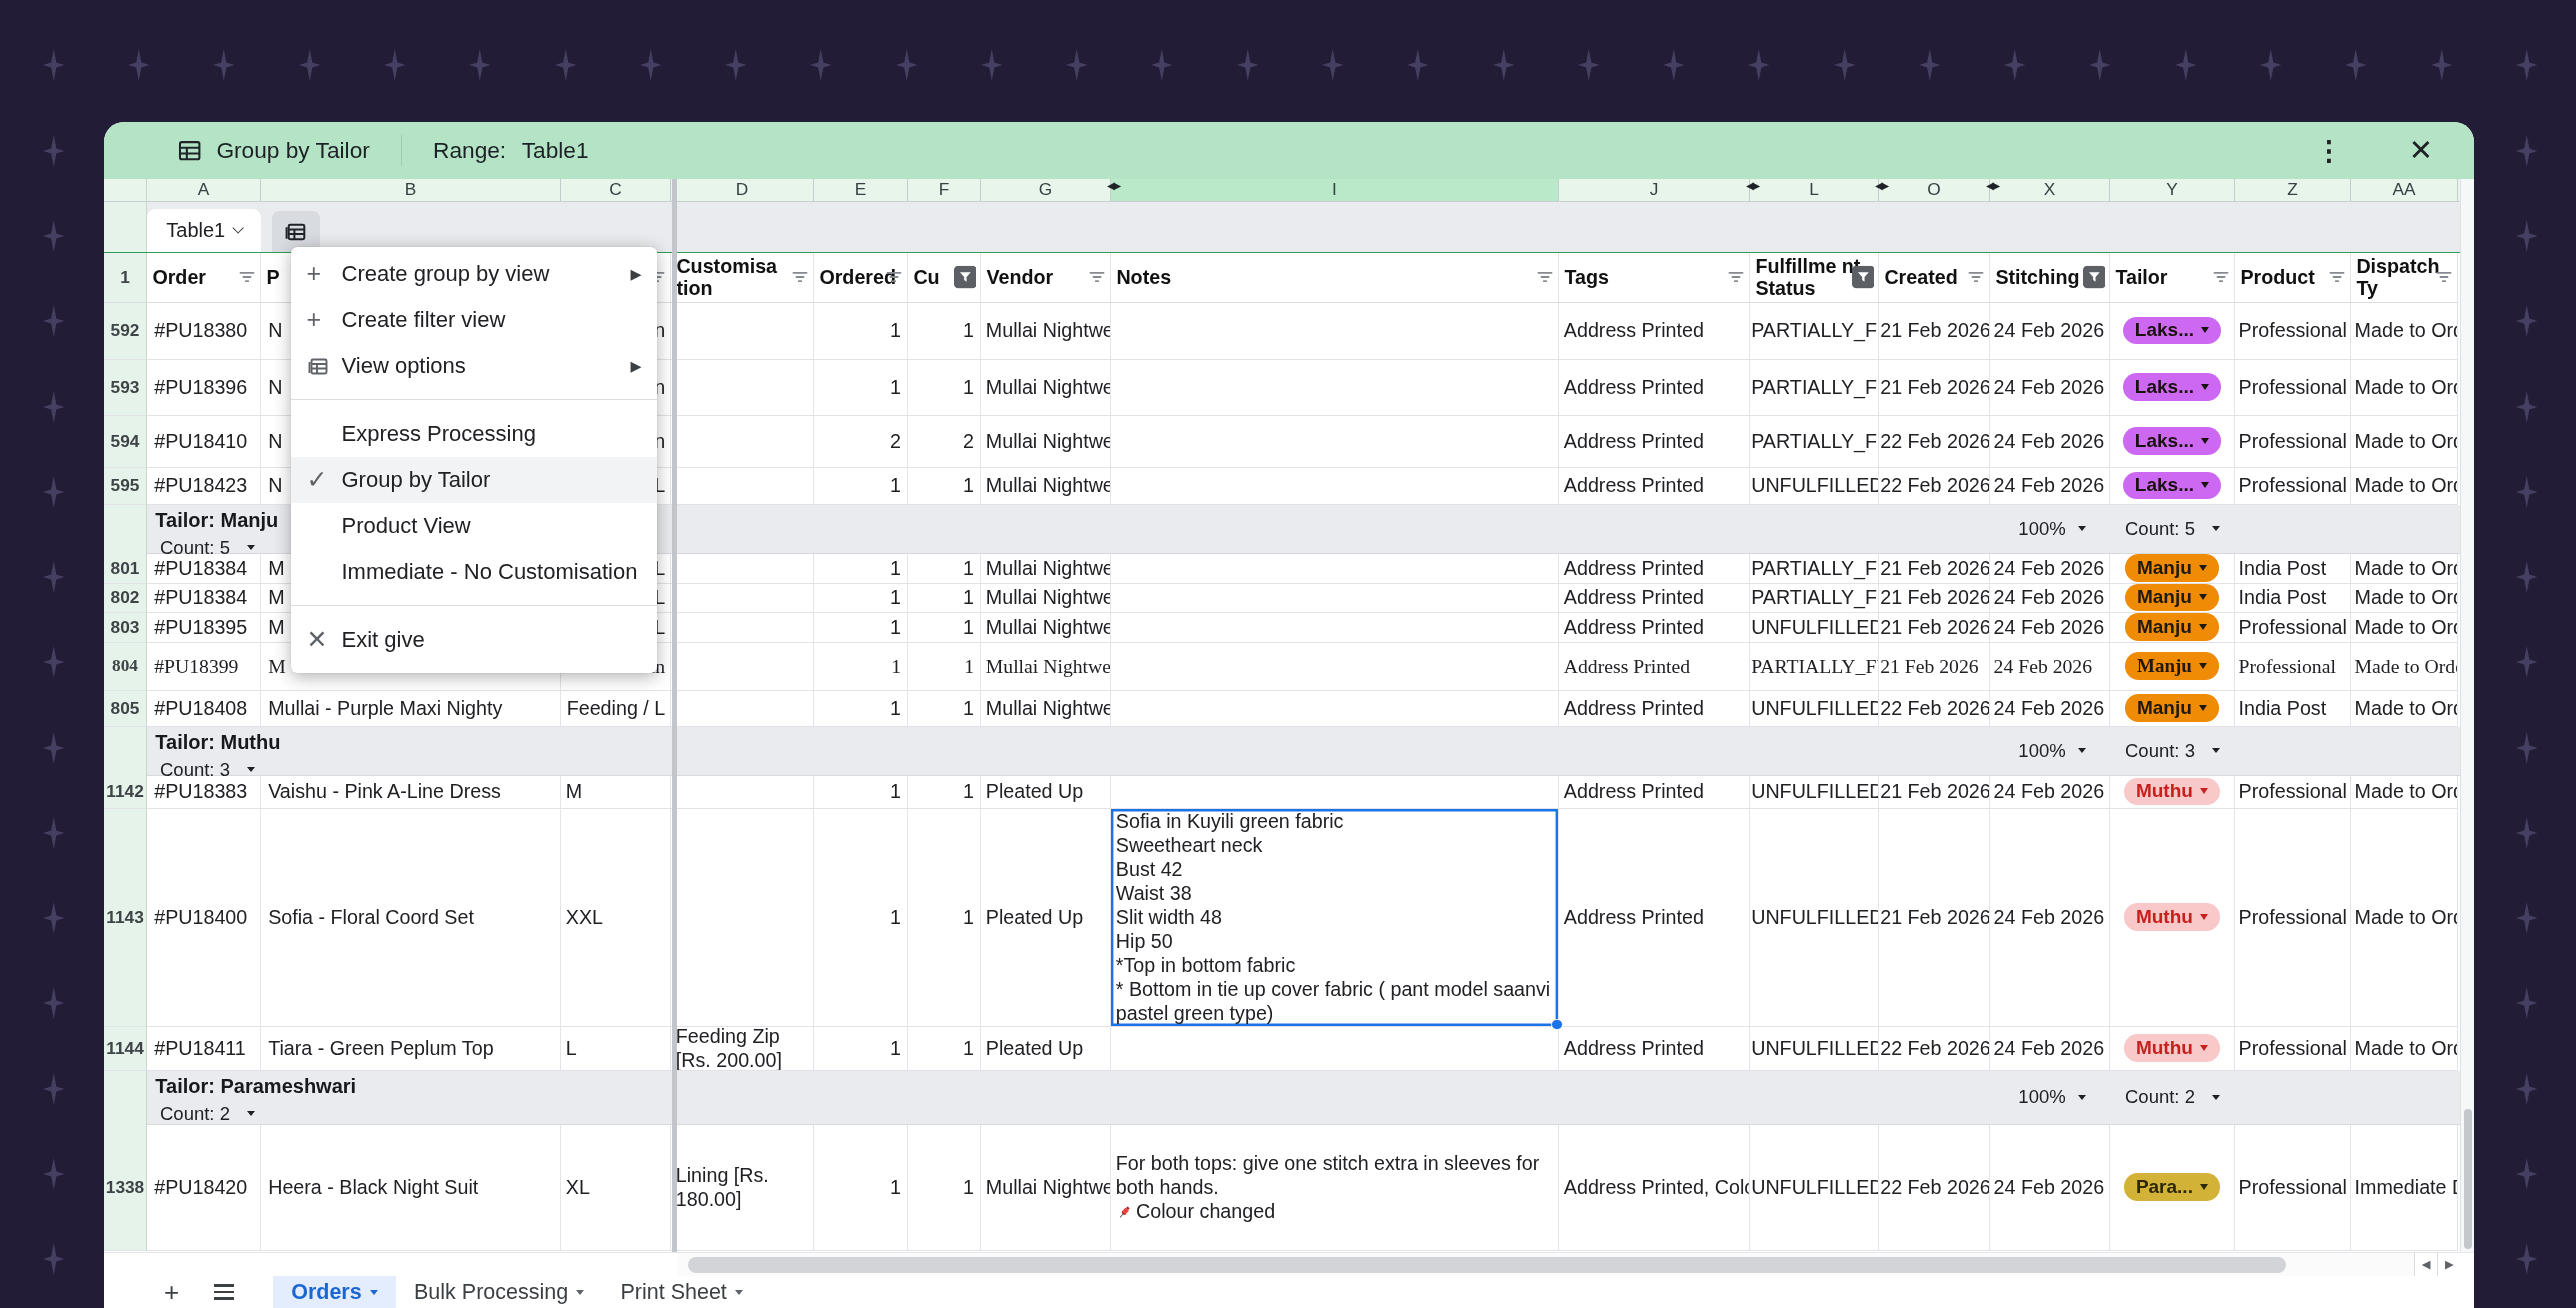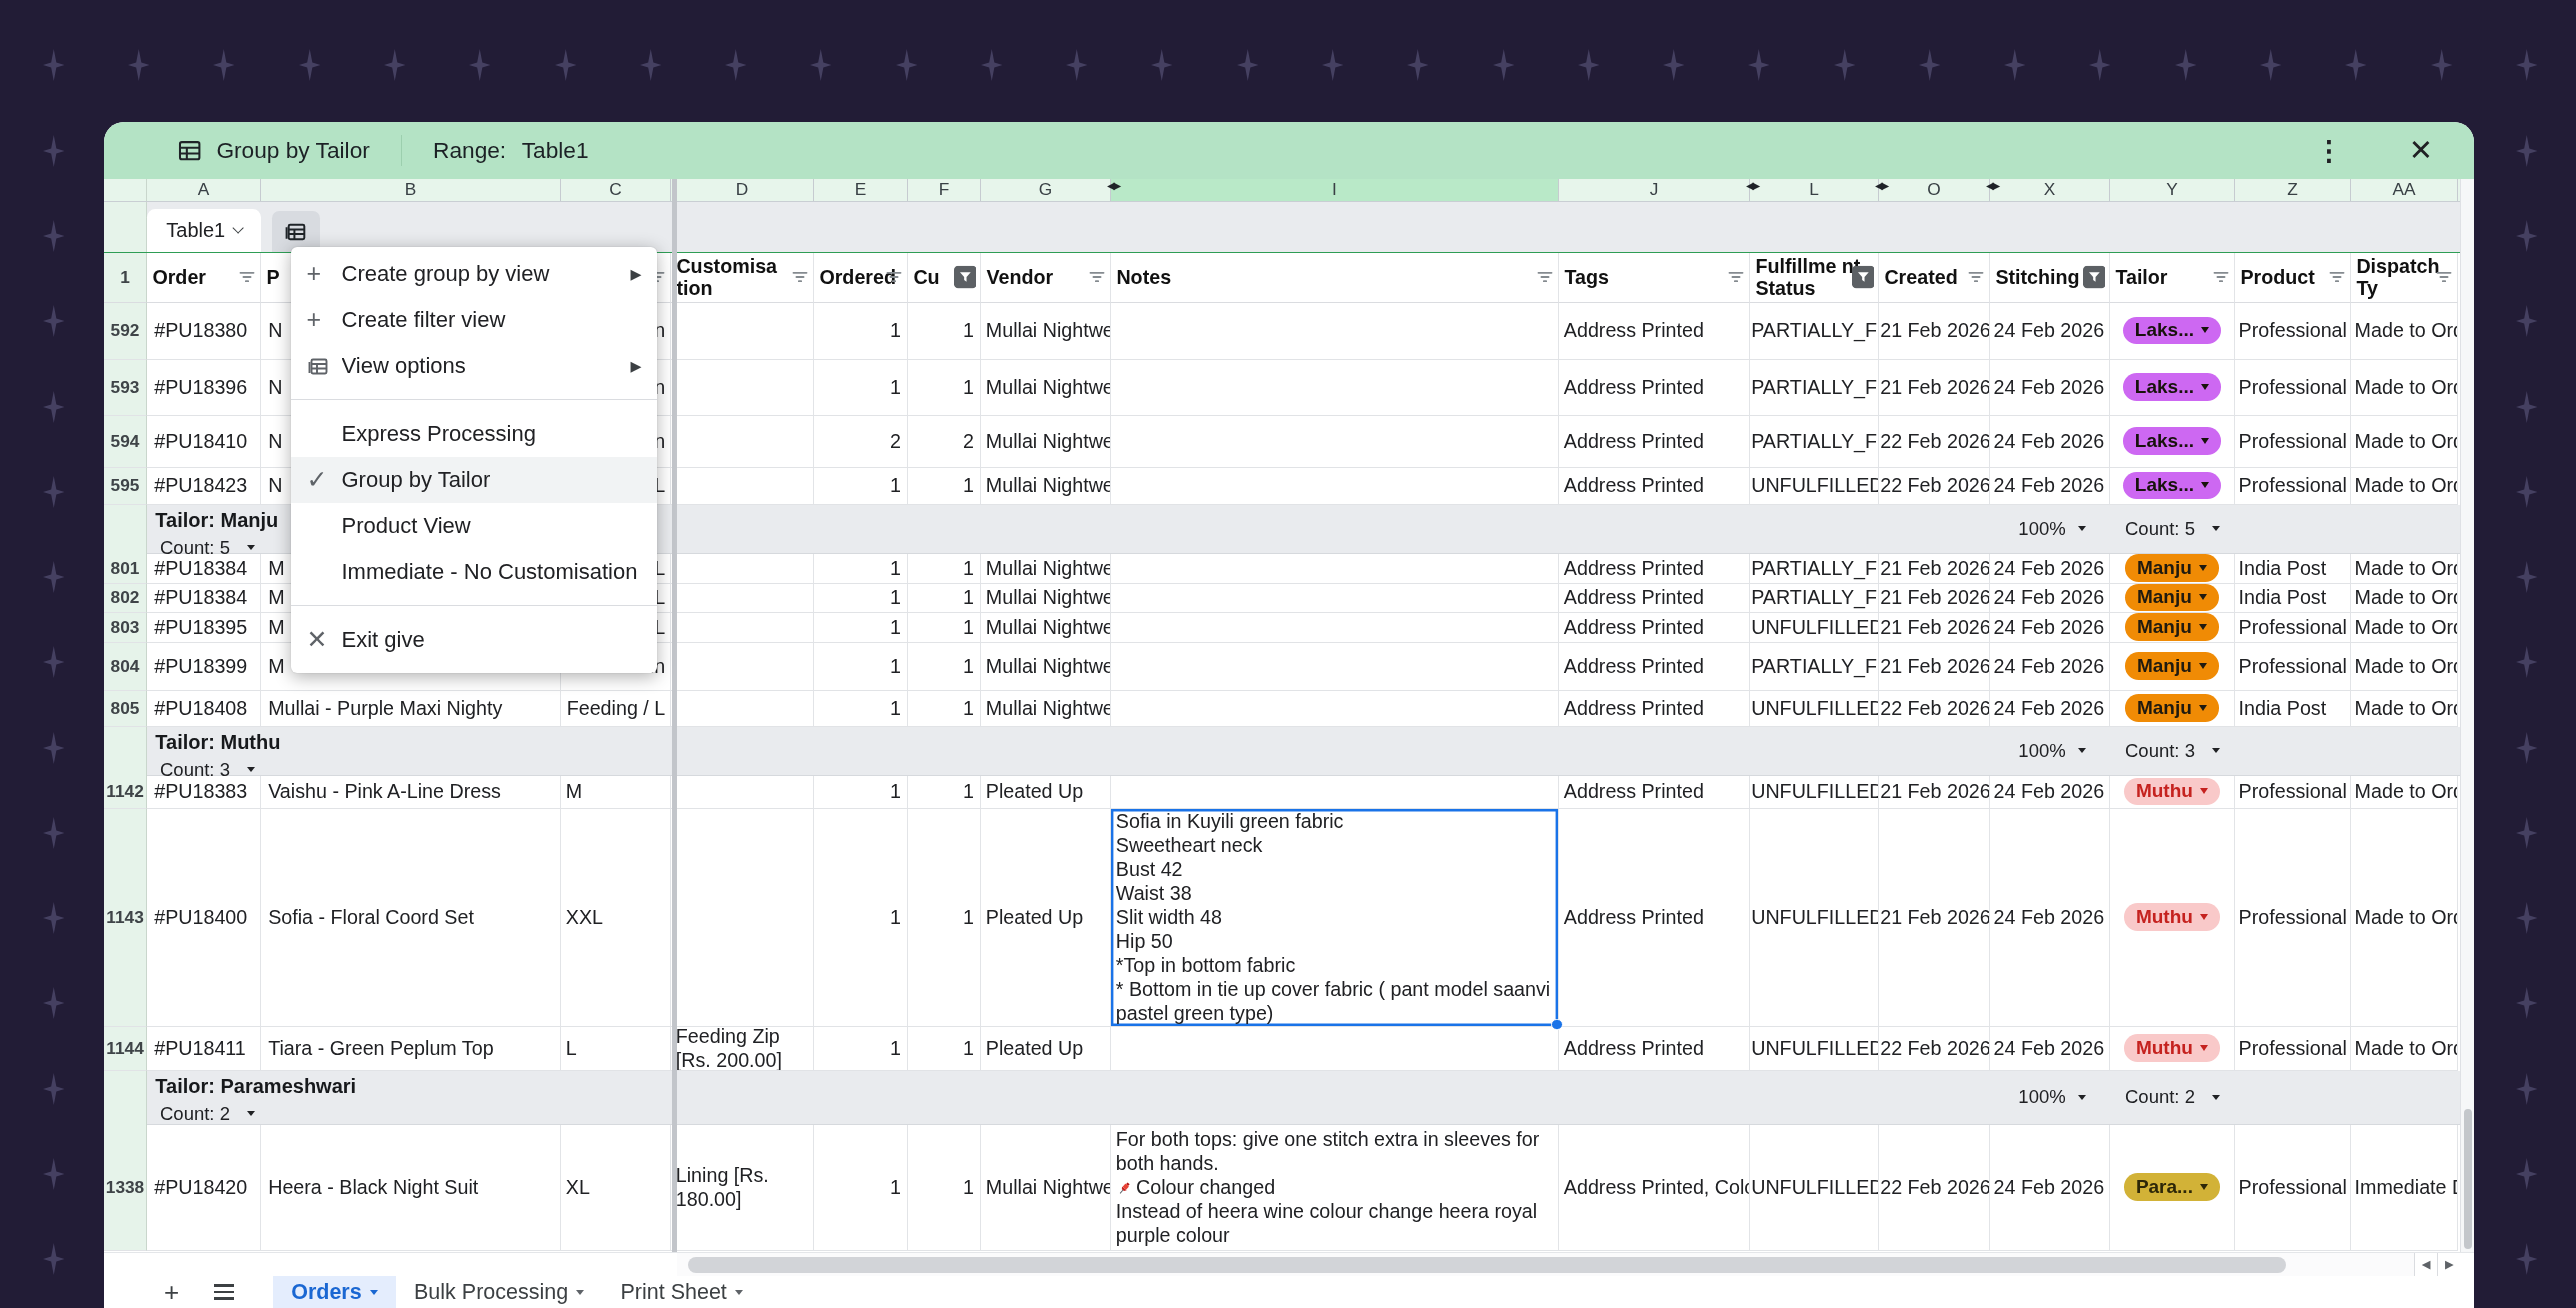--- a/index.html
+++ b/index.html
@@ -989,21 +989,21 @@
         <div class="cell pl6" style="width: 120px;">24 Feb 2026</div>
         <div class="cell" style="width: 125px;">
           <span class="pill" style="background: rgb(240, 139, 5); color: rgb(31, 26, 16);">
             <span>Manju</span>
             <span class="tri" style="border-top-color:#1f1a10"></span>
           </span>
         </div>
         <div class="cell pl6" style="width: 116px;">Professional</div>
         <div class="cell pl6" style="width: 107px;">Made to Orde</div>
       </div>
-      <div class="drow" style="height: 48px;">
+      <div class="drow" style="height: 48px; font-family: Liberation Serif, serif;">
         <div class="cell gut" style="width: 43px;">804</div>
         <div class="cell pl12" style="width: 114px;">#PU18399</div>
         <div class="cell pl12" style="width: 300px;">M</div>
         <div class="cell tail" style="width: 110px;">in</div>
         <div class="cell pl8 wrap" style="width: 143px;"></div>
         <div class="cell num" style="width: 94px;">1</div>
         <div class="cell num" style="width: 73px;">1</div>
         <div class="cell pl8" style="width: 130px;">Mullai Nightwe</div>
         <div class="cell pl8 wrap" style="width: 448px;"></div>
         <div class="cell pl8" style="width: 191px;">Address Printed</div>
@@ -1154,21 +1154,20 @@
           <div>
             <span class="notes-line">For both tops: give one stitch extra in sleeves for both hands.</span>
             <span class="notes-line"><svg class="pinsvg" width="16.7" height="16.7" viewBox="0 0 24 24">
                 <g transform="rotate(40 12 12)">
                   <rect x="10" y="2.5" width="4" height="3" fill="#b31412"></rect>
                   <rect x="8.7" y="5.5" width="6.6" height="6.5" rx="1" fill="#ea4335"></rect>
                   <path d="M7.6 12h8.8l-2.4 3.2h-4z" fill="#c5221f"></path>
                   <rect x="11.3" y="15" width="1.4" height="6.5" fill="#5f6368"></rect>
                 </g>
               </svg>Colour changed</span>
-            <span class="notes-line">Instead of heera wine colour change heera royal purple colour</span>
           </div>
         </div>
         <div class="cell pl8" style="width: 191px;">Address Printed, Colou</div>
         <div class="cell pl2" style="width: 129px;">UNFULFILLED</div>
         <div class="cell pl2" style="width: 111px;">22 Feb 2026</div>
         <div class="cell pl6" style="width: 120px;">24 Feb 2026</div>
         <div class="cell" style="width: 125px;">
           <span class="pill" style="background: rgb(210, 178, 55); color: rgb(45, 39, 8);">
             <span>Para...</span>
             <span class="tri" style="border-top-color:#2d2708"></span>

